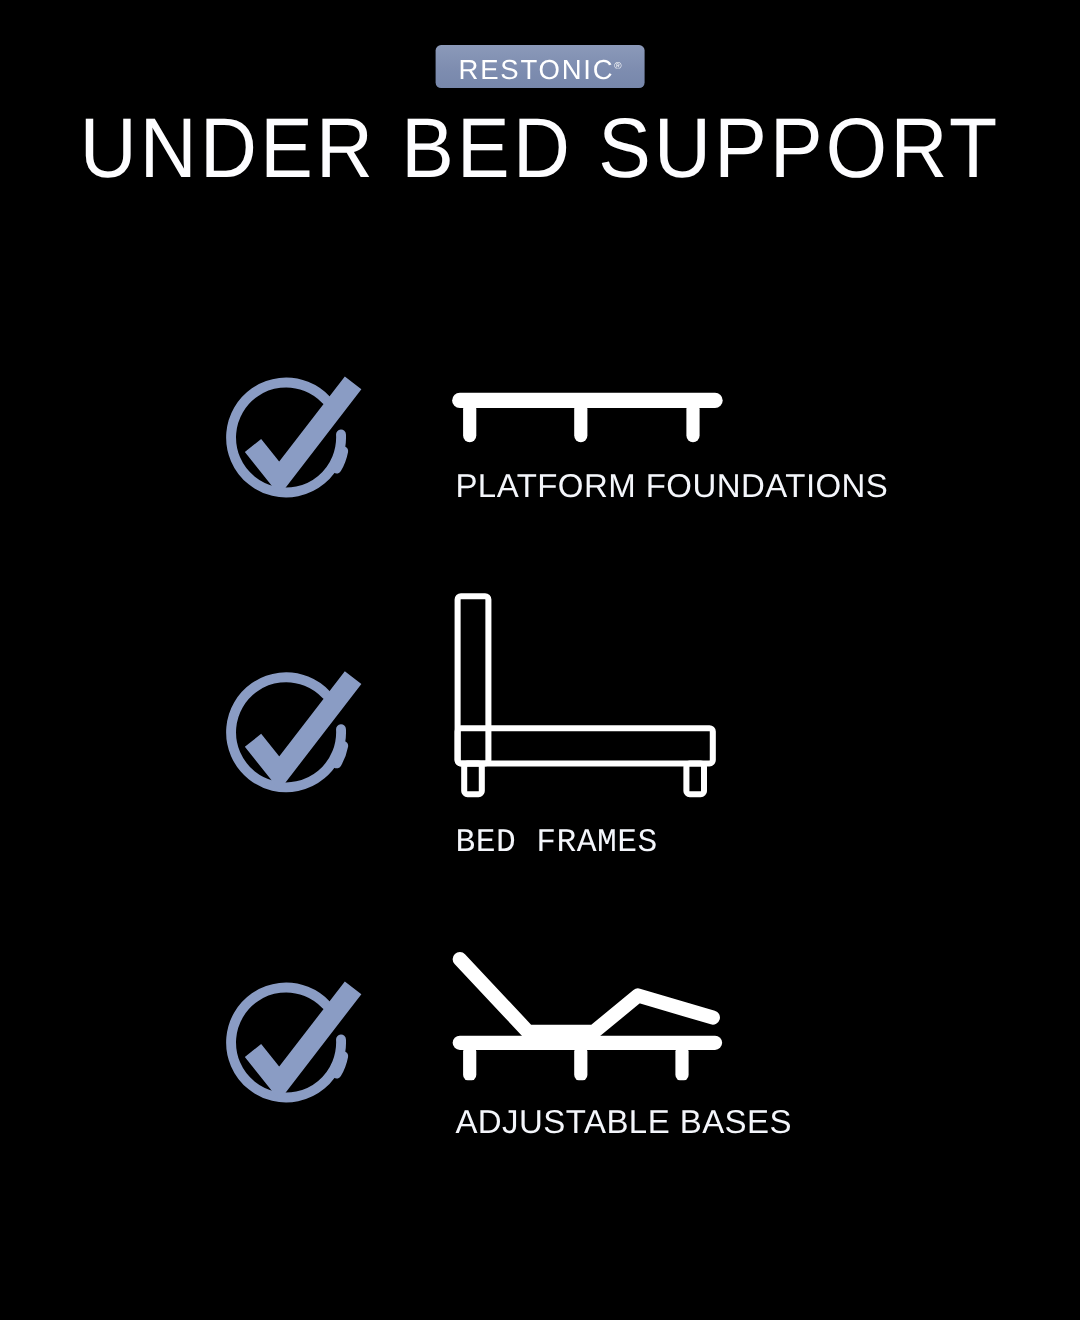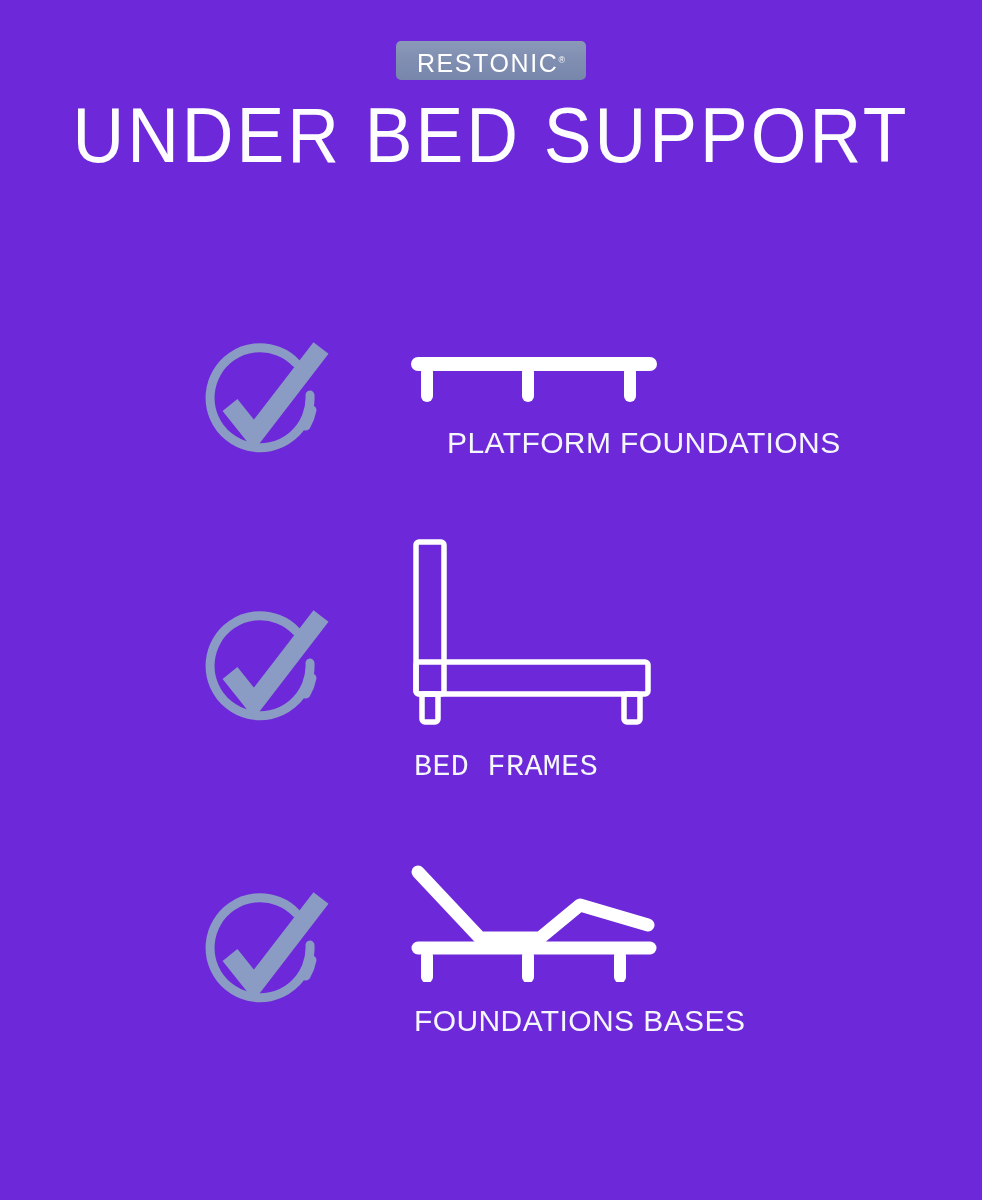--- a/index.html
+++ b/index.html
@@ -12,21 +12,21 @@
     height: 1200px;
     background: #1c244d;
     font-family: "Liberation Sans", sans-serif;
     overflow: hidden;
     position: relative;
   }
   .page {
     position: relative;
     width: 982px;
     height: 1200px;
-    background: #6d28d9;
+    background: #000000;
   }
 
   
   .brand-wrap {
     position: absolute;
     left: 0;
     top: 41px;
     width: 982px;
     text-align: center;
   }
@@ -123,21 +123,21 @@
     line-height: 34px;
     font-weight: 300;
     letter-spacing: 0.4px;
     white-space: nowrap;
   }
 
   
   #row-platform { top: 332px; }
   #row-platform .feature-check { left: 188px; top: 0; }
   #row-platform .feature-art   { left: 410px; top: 24px; }
-  #row-platform .feature-label { top: 94px; margin-left: 33px; }
+  #row-platform .feature-label { top: 94px; }
 
   
   #row-bed { top: 532px; }
   #row-bed .feature-check { left: 188px; top: 68px; }
   #row-bed .feature-art   { left: 410px; top: 0px; }
   #row-bed .feature-label { top: 218px; font-family: Liberation Mono, monospace; }
 
   
   #row-adjust { top: 862px; }
   #row-adjust .feature-check { left: 188px; top: 20px; }
@@ -229,16 +229,16 @@
 
           <line x1="8" y1="86" x2="240" y2="86" stroke-width="13"></line>
 
           <line x1="17" y1="94" x2="17" y2="115" stroke-width="12"></line>
           <line x1="118" y1="94" x2="118" y2="115" stroke-width="12"></line>
           <line x1="210" y1="94" x2="210" y2="115" stroke-width="12"></line>
         </g>
       </svg>
     </div>
 
-    <div class="feature-label">FOUNDATIONS BASES</div>
+    <div class="feature-label">ADJUSTABLE BASES</div>
   </div>
 
 </div>
 
 </body></html>

